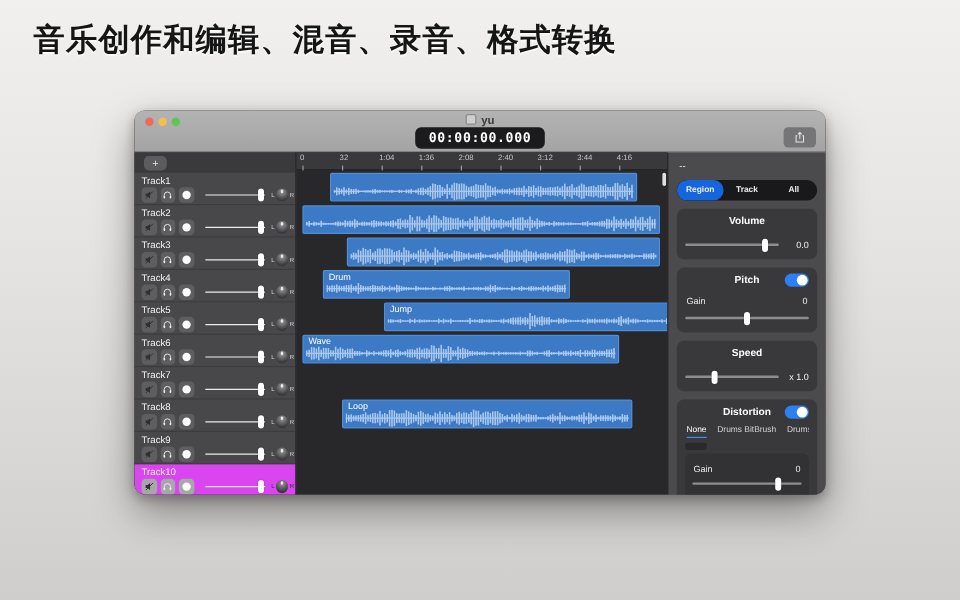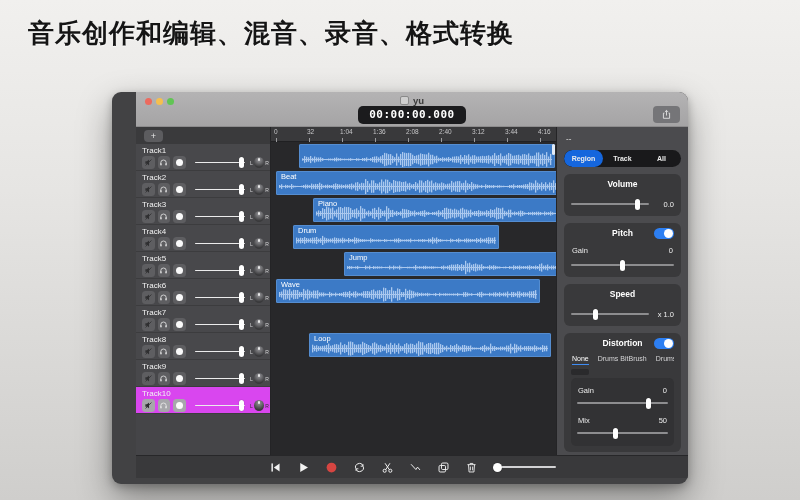--- a/index.html
+++ b/index.html
@@ -5,23 +5,23 @@
   * { margin:0; padding:0; box-sizing:border-box; }
   html,body { width:800px; height:500px; overflow:hidden; }
   body { font-family:"Liberation Sans", sans-serif; }
   .page { position:relative; width:800px; height:500px;
     background:linear-gradient(180deg,#f1f0ee 0%,#e6e5e3 38%,#cfcecc 100%); }
   .heading { position:absolute; top:16px; left:0; width:100%; 
     font-size:26px; font-weight:900; color:#151515; letter-spacing:1px;
     text-shadow:0 1px 1px rgba(255,255,255,.75);margin-left:28px; }
 
   
-  .window { position:absolute; left:112px; top:92px; width:576px; height:392px;
+  .window { position:absolute; left:112px; top:92px; width:576px; height:320px;
     border-radius:9px; background:#424244; overflow:hidden;
-    box-shadow:0 14px 34px rgba(0,0,0,.38), 0 3px 9px rgba(0,0,0,.25);padding-left:24px; }
+    box-shadow:0 14px 34px rgba(0,0,0,.38), 0 3px 9px rgba(0,0,0,.25); }
 
   .titlebar { position:relative; height:35px;
     background:linear-gradient(180deg,#b4b3b4,#a5a4a5); border-bottom:1px solid #8d8c8d; }
   .traffic { position:absolute; left:9px; top:6px; display:flex; gap:4px; }
   .tl { width:7px; height:7px; border-radius:50%; display:inline-block; }
   .tl.red { background:#ec6a5e; } .tl.yellow { background:#f5bf4f; } .tl.green { background:#61c554; }
   .wtitle { position:absolute; top:3px; left:0; width:100%; text-align:center;
     font-size:9.5px; font-weight:700; color:#3b3b3b; }
   .proxy { display:inline-block; width:9px; height:9px; border-radius:2px;
     background:#cfcfcf; border:1px solid #8a8a8a; vertical-align:-1px; margin-right:4px; }
@@ -587,21 +587,20 @@
                   <rect x="238" y="2.7" width="1.3" height="9.6"></rect>
                   <rect x="240" y="1.5" width="1.3" height="12.1"></rect>
                   <rect x="242" y="3.0" width="1.3" height="9.0"></rect>
                   <rect x="244" y="0.1" width="1.3" height="14.7"></rect>
                   <rect x="246" y="4.5" width="1.3" height="6.0"></rect>
                   <rect x="248" y="1.9" width="1.3" height="11.2"></rect>
                 </g>
               </svg>
             </div>
             <div class="clip" style="left:5px;top:44px;width:298px">
-              <span class="clabel">Beat</span>
               <svg width="292" height="15" viewBox="0 0 292 15">
                 <line x1="0" y1="7.5" x2="292" y2="7.5" stroke="#aac8ee" stroke-width="1"></line>
                 <g fill="#aac8ee">
                   <rect x="0" y="6.0" width="1.3" height="2.9"></rect>
                   <rect x="2" y="5.2" width="1.3" height="4.7"></rect>
                   <rect x="4" y="6.8" width="1.3" height="1.4"></rect>
                   <rect x="6" y="5.8" width="1.3" height="3.5"></rect>
                   <rect x="8" y="6.1" width="1.3" height="2.8"></rect>
                   <rect x="10" y="6.5" width="1.3" height="2.1"></rect>
                   <rect x="12" y="5.0" width="1.3" height="5.0"></rect>
@@ -741,21 +740,20 @@
                   <rect x="280" y="1.7" width="1.3" height="11.7"></rect>
                   <rect x="282" y="4.9" width="1.3" height="5.2"></rect>
                   <rect x="284" y="3.0" width="1.3" height="9.1"></rect>
                   <rect x="286" y="1.3" width="1.3" height="12.3"></rect>
                   <rect x="288" y="3.8" width="1.3" height="7.5"></rect>
                   <rect x="290" y="3.4" width="1.3" height="8.1"></rect>
                 </g>
               </svg>
             </div>
             <div class="clip" style="left:42px;top:71px;width:261px">
-              <span class="clabel">Piano</span>
               <svg width="255" height="15" viewBox="0 0 255 15">
                 <line x1="0" y1="7.5" x2="255" y2="7.5" stroke="#aac8ee" stroke-width="1"></line>
                 <g fill="#aac8ee">
                   <rect x="0" y="5.5" width="1.3" height="4.0"></rect>
                   <rect x="2" y="4.4" width="1.3" height="6.1"></rect>
                   <rect x="4" y="5.0" width="1.3" height="4.9"></rect>
                   <rect x="6" y="2.1" width="1.3" height="10.9"></rect>
                   <rect x="8" y="3.0" width="1.3" height="8.9"></rect>
                   <rect x="10" y="0.5" width="1.3" height="14.0"></rect>
                   <rect x="12" y="1.4" width="1.3" height="12.2"></rect>

